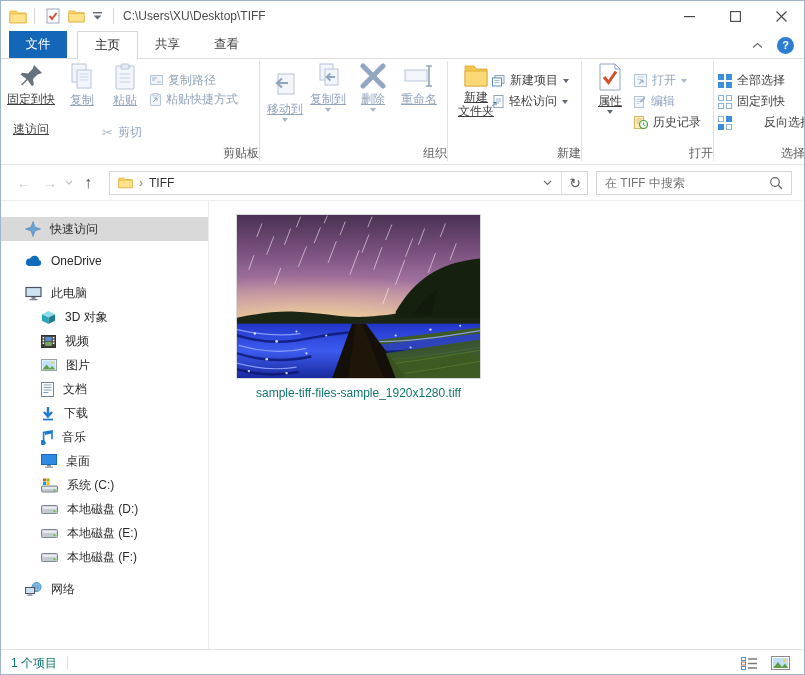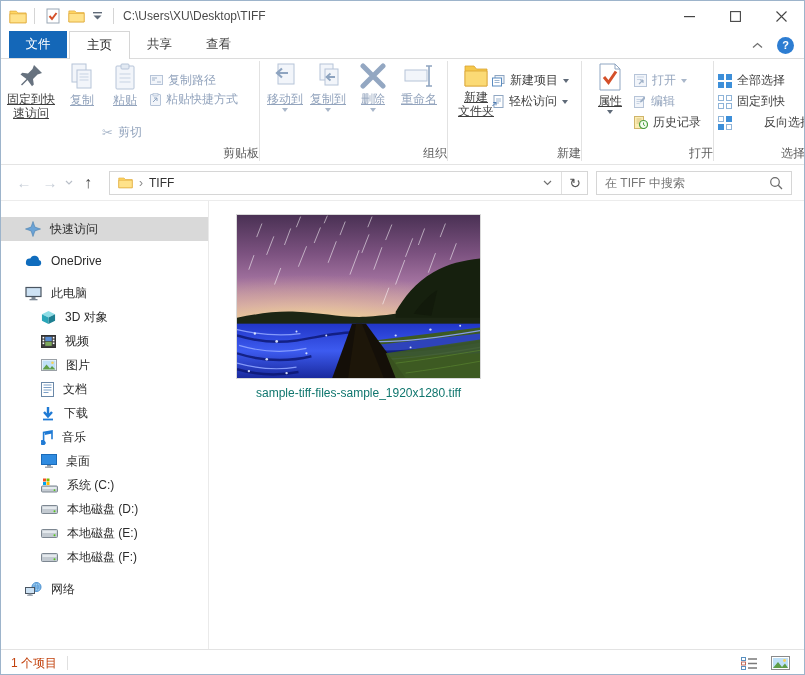--- a/index.html
+++ b/index.html
@@ -115,21 +115,21 @@
       <span class="win-btn">
           <svg width="11" height="11" viewBox="0 0 11 11">
             <path d="M0.5 0.5l10 10M10.5 0.5l-10 10" stroke="#454545" stroke-width="1.1"></path>
           </svg>
         </span>
     </div>
   </div>
 
   <div class="tabrow">
     <div class="file-tab">文件</div>
-    <div class="tab active" style="margin-left:2px;">主页</div>
+    <div class="tab active" style="margin-left:10px;">主页</div>
     <div class="tab">共享</div>
     <div class="tab">查看</div>
     <div class="tab-right">
       <span>
           <svg width="11" height="7" viewBox="0 0 11 7">
             <path d="M1 5.5L5.5 1.5 10 5.5" stroke="#707070" stroke-width="1.3" fill="none"></path>
           </svg>
         </span>
       <span class="help-circle">?</span>
     </div>
@@ -141,21 +141,21 @@
     <div class="vsep" style="left:580px"></div>
     <div class="vsep" style="left:712px"></div>
 
     <div class="rbig" style="left:2px; top:4px; width:56px;">
       <span>
         <svg width="26" height="26" viewBox="0 0 26 26">
             <path d="M16 2l8 8-4.5 1.5L15 16l.8 5.5-1.8 1.8L9.5 17 4 22.5 3 21.5 8.5 16 2.5 11.5l1.8-1.8L10 10.5l4.5-4.5z" fill="#67727f"></path>
           </svg>
       </span>
       <span class="lb">固定到快</span>
-      <span class="lb" style="margin-top:0;">速访问</span>
+      <span class="lb" style="margin-top:16px;">速访问</span>
     </div>
     <div class="rbig dis" style="left:60px; top:4px; width:42px;">
       <span>
         <svg width="26" height="27" viewBox="0 0 26 27">
             <rect x="3" y="1" width="14" height="18" fill="#f2f5fa" stroke="#b6c4d8"></rect>
             <rect x="8" y="7" width="14" height="18" fill="#f2f5fa" stroke="#b6c4d8"></rect>
             <path d="M10.5 11h9M10.5 14h9M10.5 17h9" stroke="#c7d3e3"></path>
           </svg>
       </span>
       <span class="lb">复制</span>
@@ -190,21 +190,21 @@
         <svg width="11" height="13" viewBox="0 0 11 13">
             <rect x="0.5" y="1.5" width="10" height="11" rx="0.5" fill="#f2f5fa" stroke="#b6c4d8"></rect>
             <rect x="3" y="0.5" width="5" height="2.5" fill="#e3eaf3" stroke="#b6c4d8" stroke-width="0.7"></rect>
             <path d="M3 9l4-4M7 5v3M7 5H4" stroke="#8ea4c0" stroke-width="1"></path>
           </svg>
       </span>
       <span>粘贴快捷方式</span>
     </div>
     <div class="glabel" style="left:0; width:258px;">剪贴板</div>
 
-    <div class="rbig dis" style="left:263px; top:4px; width:42px;">
+    <div class="rbig dis" style="left:263px; top:14px; width:42px;">
       <span>
         <svg width="25" height="26" viewBox="0 0 25 26">
             <rect x="5" y="1" width="16" height="20" fill="#f2f5fa" stroke="#b6c4d8"></rect>
             <path d="M15 10H5M9 5.5L4 10l5 4.5" stroke="#8ea4c0" stroke-width="2.2" fill="none"></path>
           </svg>
       </span>
       <span class="lb">移动到</span>
       <span class="caret pale caret-under"></span>
     </div>
     <div class="rbig dis" style="left:306px; top:4px; width:42px;">
@@ -645,21 +645,21 @@
             <path d="M160 150c25-3 55-8 85-13"></path>
               <path d="M170 160c22-3 48-7 75-12"></path>
           </g>
         </svg>
         <div class="file-name">sample-tiff-files-sample_1920x1280.tiff</div>
       </div>
     </div>
   </div>
 
   <div class="statusbar">
-    <span style="color:#c2410c;">1 个项目</span>
+    <span style="color:#0f766e;">1 个项目</span>
     <span class="status-sep"></span>
     <div class="status-right">
       <span>
         <svg width="16" height="13" viewBox="0 0 16 13">
             <rect x="0.5" y="0.5" width="4" height="3" fill="none" stroke="#5a90c0"></rect>
             <rect x="0.5" y="5" width="4" height="3" fill="none" stroke="#c06a5a"></rect>
             <rect x="0.5" y="9.5" width="4" height="3" fill="none" stroke="#5a90c0"></rect>
             <path d="M7 2h9M7 6.5h9M7 11h9" stroke="#7a7a7a" stroke-width="1.6"></path>
           </svg>
       </span>

